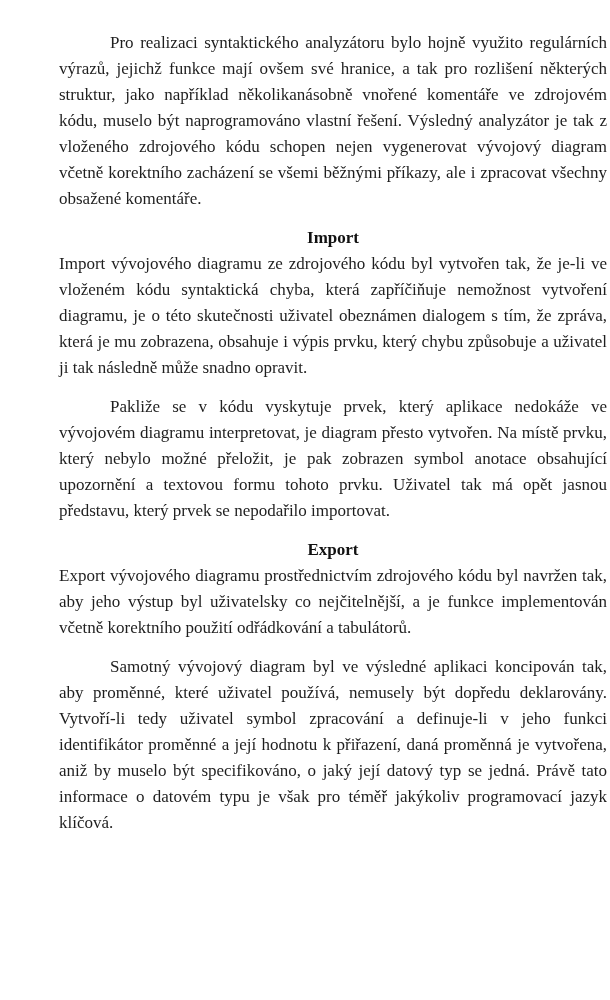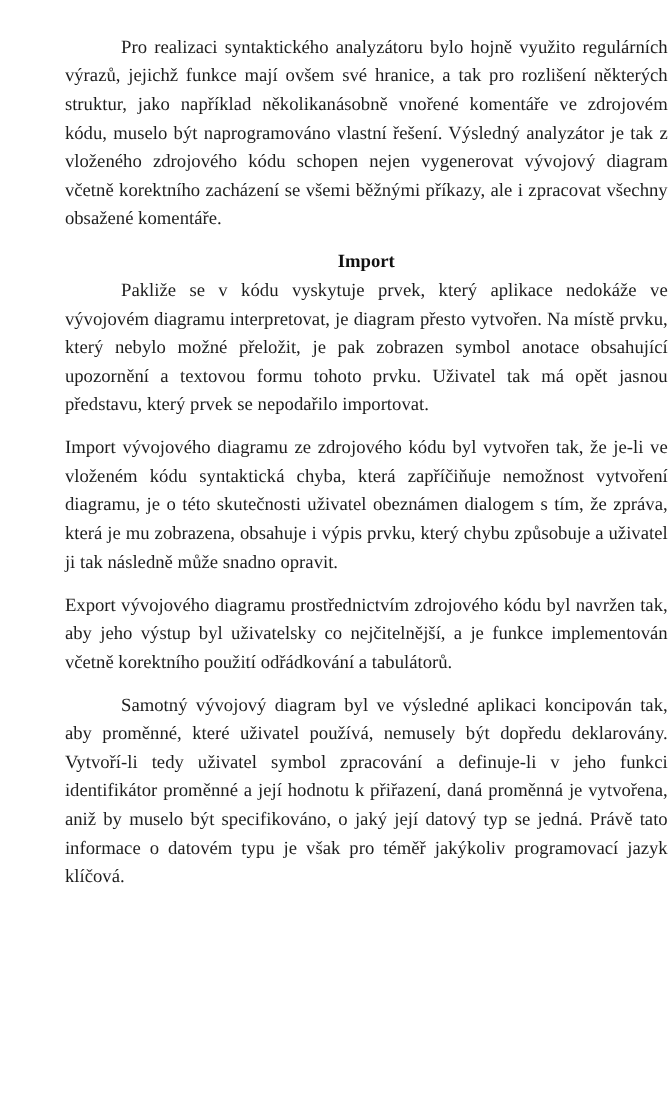--- a/index.html
+++ b/index.html
@@ -49,24 +49,25 @@
 </style>
 </head>
 <body>
 
 <div class="page">
 
   <p class="para indent">Pro realizaci syntaktického analyzátoru bylo hojně využito regulárních výrazů, jejichž funkce mají ovšem své hranice, a tak pro rozlišení některých struktur, jako například několikanásobně vnořené komentáře ve zdrojovém kódu, muselo být naprogramováno vlastní řešení. Výsledný analyzátor je tak z vloženého zdrojového kódu schopen nejen vygenerovat vývojový diagram včetně korektního zacházení se všemi běžnými příkazy, ale i zpracovat všechny obsažené komentáře.</p>
 
   <h3 class="heading">Import</h3>
 
+  <p class="para">Import vývojového diagramu ze zdrojového kódu byl vytvořen tak, že je-li ve vloženém kódu syntaktická chyba, která zapříčiňuje nemožnost vytvoření diagramu, je o této skutečnosti uživatel obeznámen dialogem s tím, že zpráva, která je mu zobrazena, obsahuje i výpis prvku, který chybu způsobuje a uživatel ji tak následně může snadno opravit.</p>
+
   <p class="para indent">Pakliže se v kódu vyskytuje prvek, který aplikace nedokáže ve vývojovém diagramu interpretovat, je diagram přesto vytvořen. Na místě prvku, který nebylo možné přeložit, je pak zobrazen symbol anotace obsahující upozornění a textovou formu tohoto prvku. Uživatel tak má opět jasnou představu, který prvek se nepodařilo importovat.</p>
 
-  <p class="para">Import vývojového diagramu ze zdrojového kódu byl vytvořen tak, že je-li ve vloženém kódu syntaktická chyba, která zapříčiňuje nemožnost vytvoření diagramu, je o této skutečnosti uživatel obeznámen dialogem s tím, že zpráva, která je mu zobrazena, obsahuje i výpis prvku, který chybu způsobuje a uživatel ji tak následně může snadno opravit.</p>
-
+  <h3 class="heading">Export</h3>
 
   <p class="para">Export vývojového diagramu prostřednictvím zdrojového kódu byl navržen tak, aby jeho výstup byl uživatelsky co nejčitelnější, a je funkce implementován včetně korektního použití odřádkování a tabulátorů.</p>
 
   <p class="para indent">Samotný vývojový diagram byl ve výsledné aplikaci koncipován tak, aby proměnné, které uživatel používá, nemusely být dopředu deklarovány. Vytvoří-li tedy uživatel symbol zpracování a definuje-li v jeho funkci identifikátor proměnné a její hodnotu k přiřazení, daná proměnná je vytvořena, aniž by muselo být specifikováno, o jaký její datový typ se jedná. Právě tato informace o datovém typu je však pro téměř jakýkoliv programovací jazyk klíčová.</p>
 
   <div class="page-footer">80</div>
 
 </div>
 
 </body></html>

